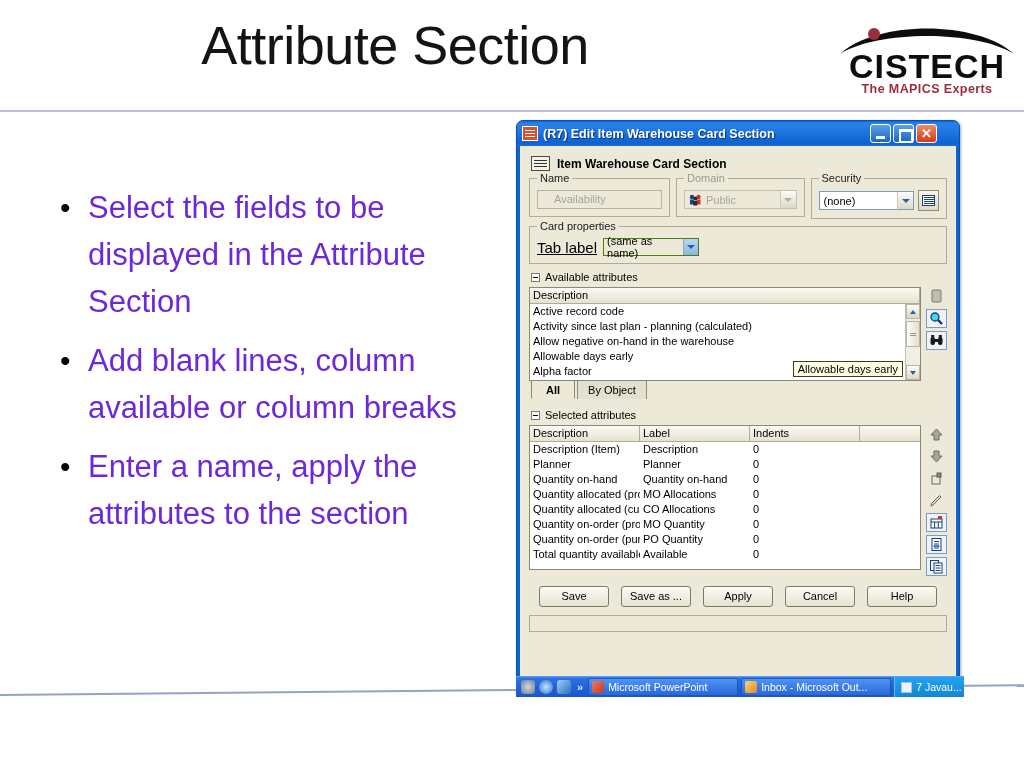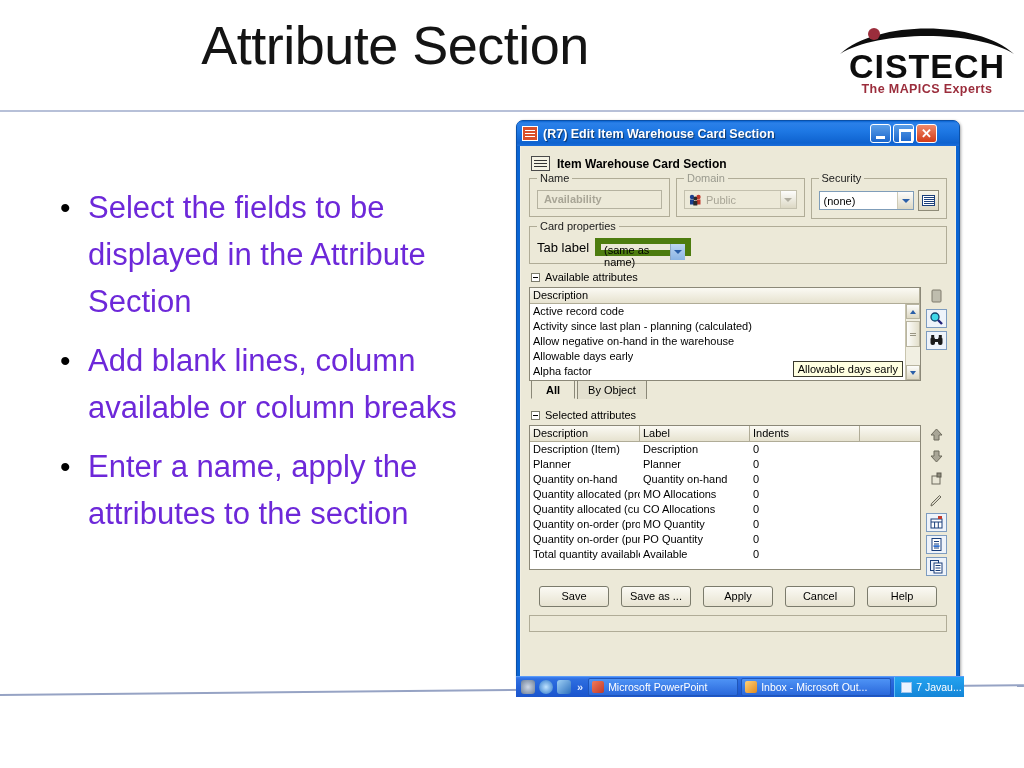--- a/index.html
+++ b/index.html
@@ -200,22 +200,21 @@
   #g-domain { width: 143px; }
   #g-sec    { width: 152px; }
 
   .xp-input {
     width: 100%; height: 19px;
     border: 1px solid #b5b2a0;
     background: #ece9d8;
     color: #a8a596;
     font-size: 11px;
     line-height: 17px;
-    padding: 0 6px;
-    font-weight: bold;
+    padding: 0 16px;
   }
   .xp-combo {
     height: 19px;
     border: 1px solid #7f9db9;
     background: #ffffff;
     display: flex; align-items: center;
     font-size: 11px;
     padding-left: 4px;
     position: relative;
   }
@@ -260,26 +259,26 @@
     background: repeating-linear-gradient(to bottom,#1b3f7a 0 1px,transparent 1px 2px);
   }
 
   #dom-icon {
     width:13px;height:12px; margin-right:4px; flex:0 0 auto; position:relative;
   }
 
   
   #g-card { margin-top: 1px; }
   #card-row { display:flex; align-items:center; gap:6px; }
-  #card-row .lbl { font-size: 13px; }
+  #card-row .lbl { font-size: 15px; text-decoration: underline; }
   #tab-combo {
     width: 96px; height: 18px;
-    border: 6px solid #4d7c0f;
+    border: 1px solid #4d7c0f;
     background: #ece9d8;
-    display:flex;align-items:flex-start;
+    display:flex;align-items:center;
     font-size:11px; padding-left:3px;
   }
   #tab-combo .cbtext{flex:1 1 auto;}
   #tab-combo .cbarrow{
     background: linear-gradient(to bottom,#bcd6f2,#8ab4e4);
     border-left:1px solid #8fa9c6; height:16px; width:15px;
   }
 
   
   .sect-label {

